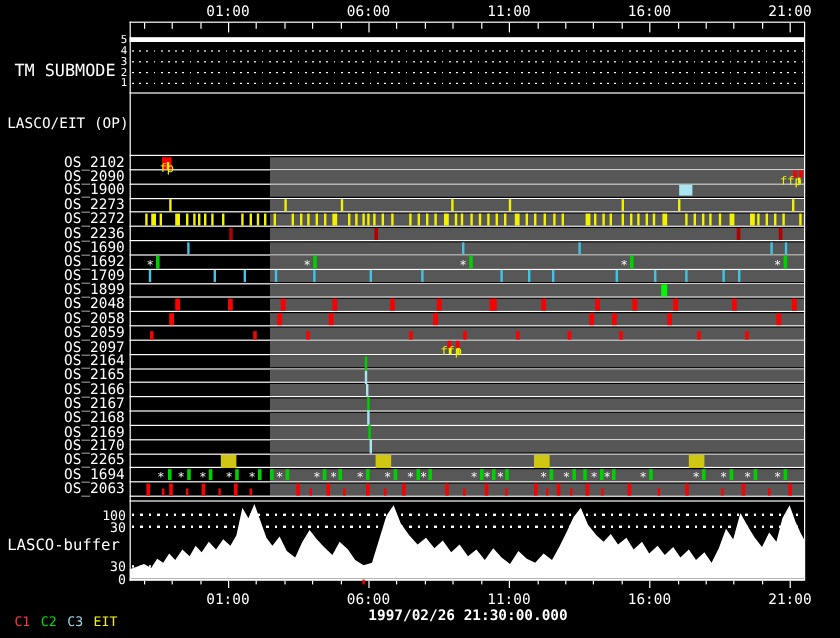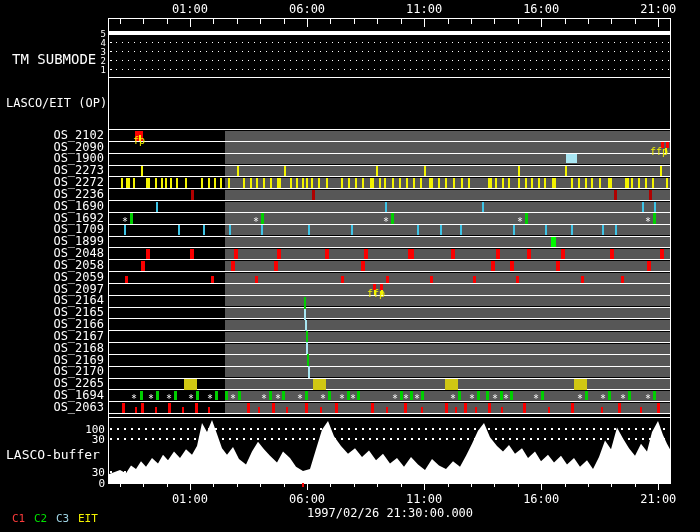--- a/index.html
+++ b/index.html
@@ -8,21 +8,21 @@
   .lbl{position:absolute;white-space:pre;color:#fff;}
   #plot div{position:absolute;}
 </style>
 </head>
 <body>
 
 <div id="screen">
   <div class="lbl" style="left:12px;top:51px;font-size:14px;">TM SUBMODE</div>
   <div class="lbl" style="left:6px;top:96px;font-size:12px;">LASCO/EIT (OP)</div>
   <div class="lbl" style="left:6px;top:447px;font-size:13px;">LASCO-buffer</div>
-  <div class="lbl" style="left:240px;top:506px;width:300px;text-align:center;font-size:12px;">1997/02/26 21:30:00.000</div>
+  <div class="lbl" style="left:240px;top:506px;width:300px;text-align:center;font-size:12px;font-weight:bold;">1997/02/26 21:30:00.000</div>
   <div id="plot">
       <div style="left: 108px; top: 18px; width: 562px; height: 1px; background: rgb(255, 255, 255);"></div>
       <div style="left: 108px; top: 77px; width: 562px; height: 1px; background: rgb(255, 255, 255);"></div>
       <div style="left: 108px; top: 417px; width: 562px; height: 1px; background: rgb(255, 255, 255);"></div>
       <div style="left: 108px; top: 482px; width: 562px; height: 2px; background: rgb(255, 255, 255);"></div>
       <div style="left: 108px; top: 18px; width: 1px; height: 466px; background: rgb(255, 255, 255);"></div>
       <div style="left: 670px; top: 18px; width: 1px; height: 466px; background: rgb(255, 255, 255);"></div>
       <div style="left: 119.708px; top: 19px; width: 1px; height: 5px; background: rgb(255, 255, 255);"></div>
       <div style="left: 119.708px; top: 484px; width: 1px; height: 3px; background: rgb(255, 255, 255);"></div>
       <div style="left: 143.125px; top: 19px; width: 1px; height: 5px; background: rgb(255, 255, 255);"></div>

